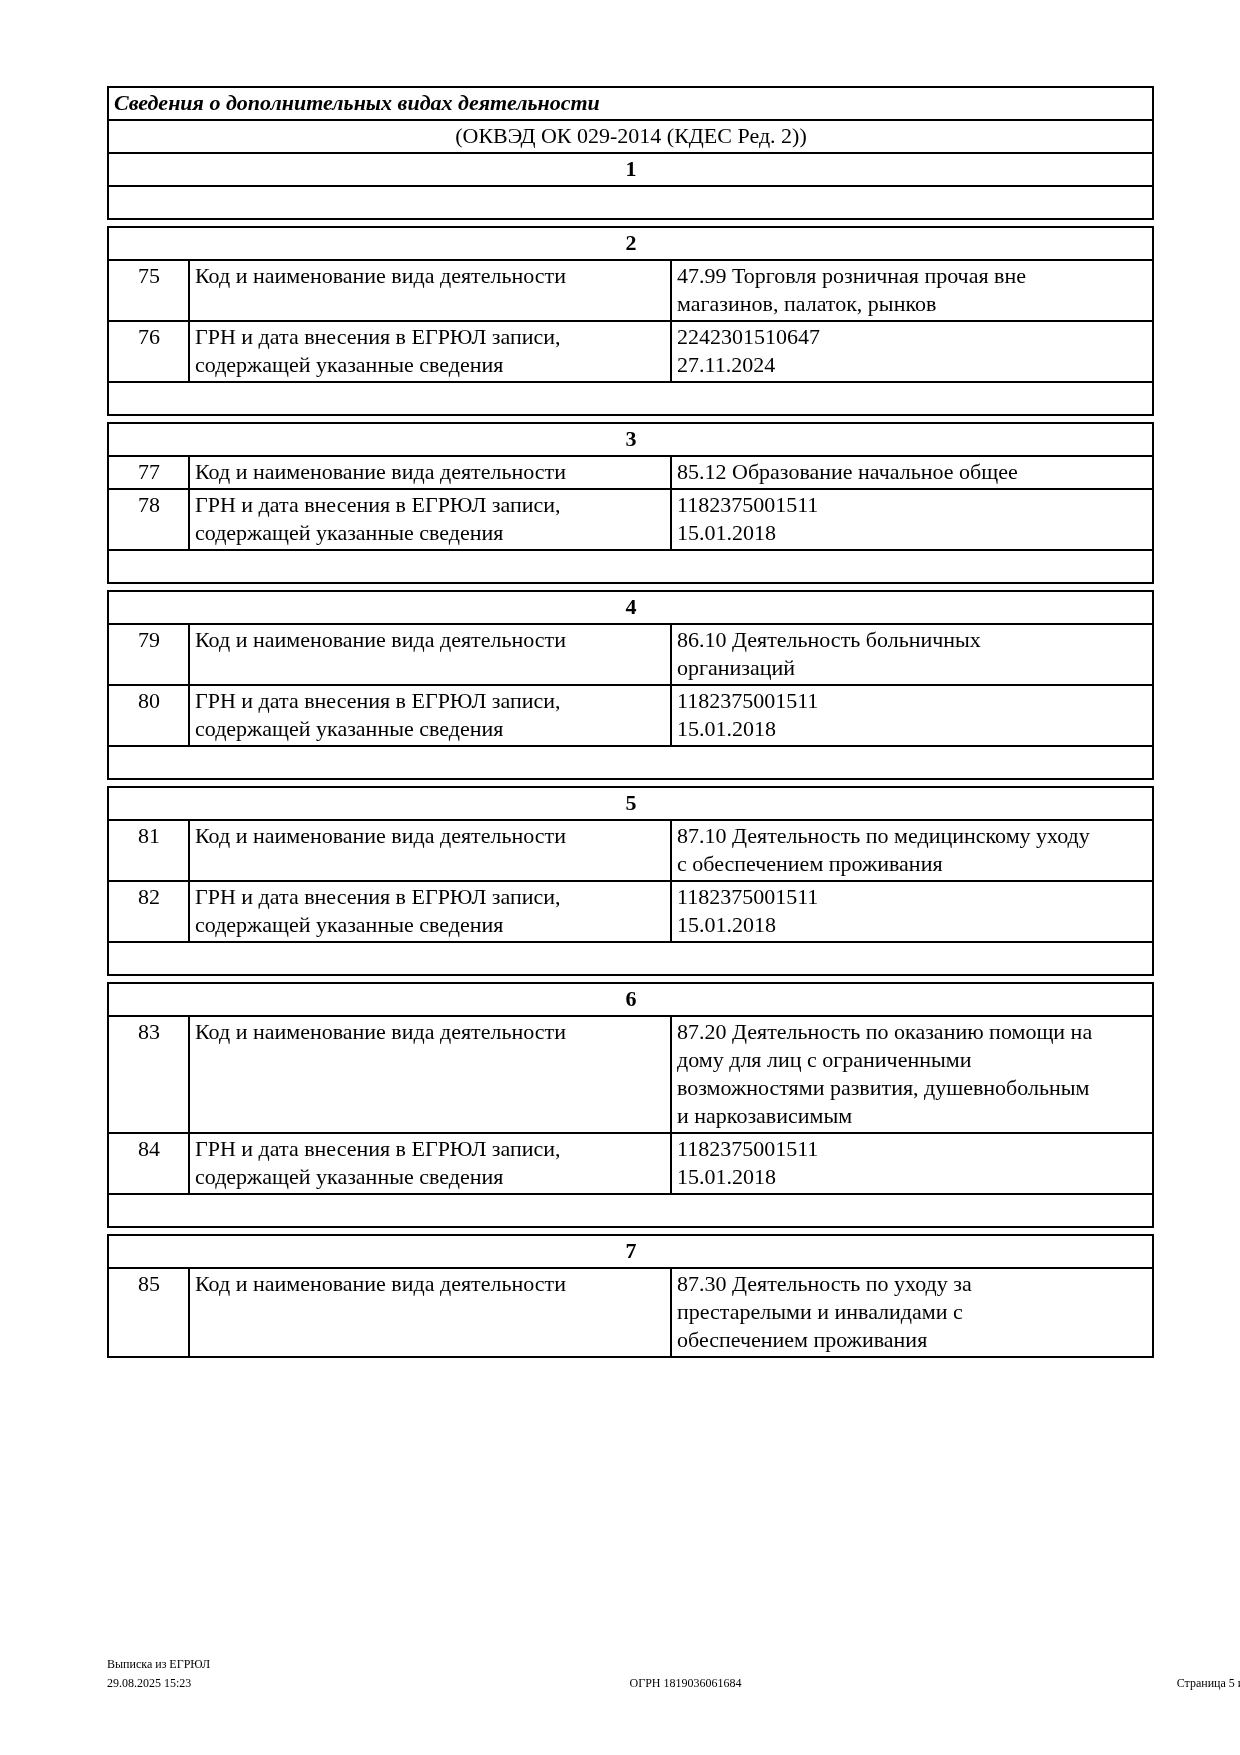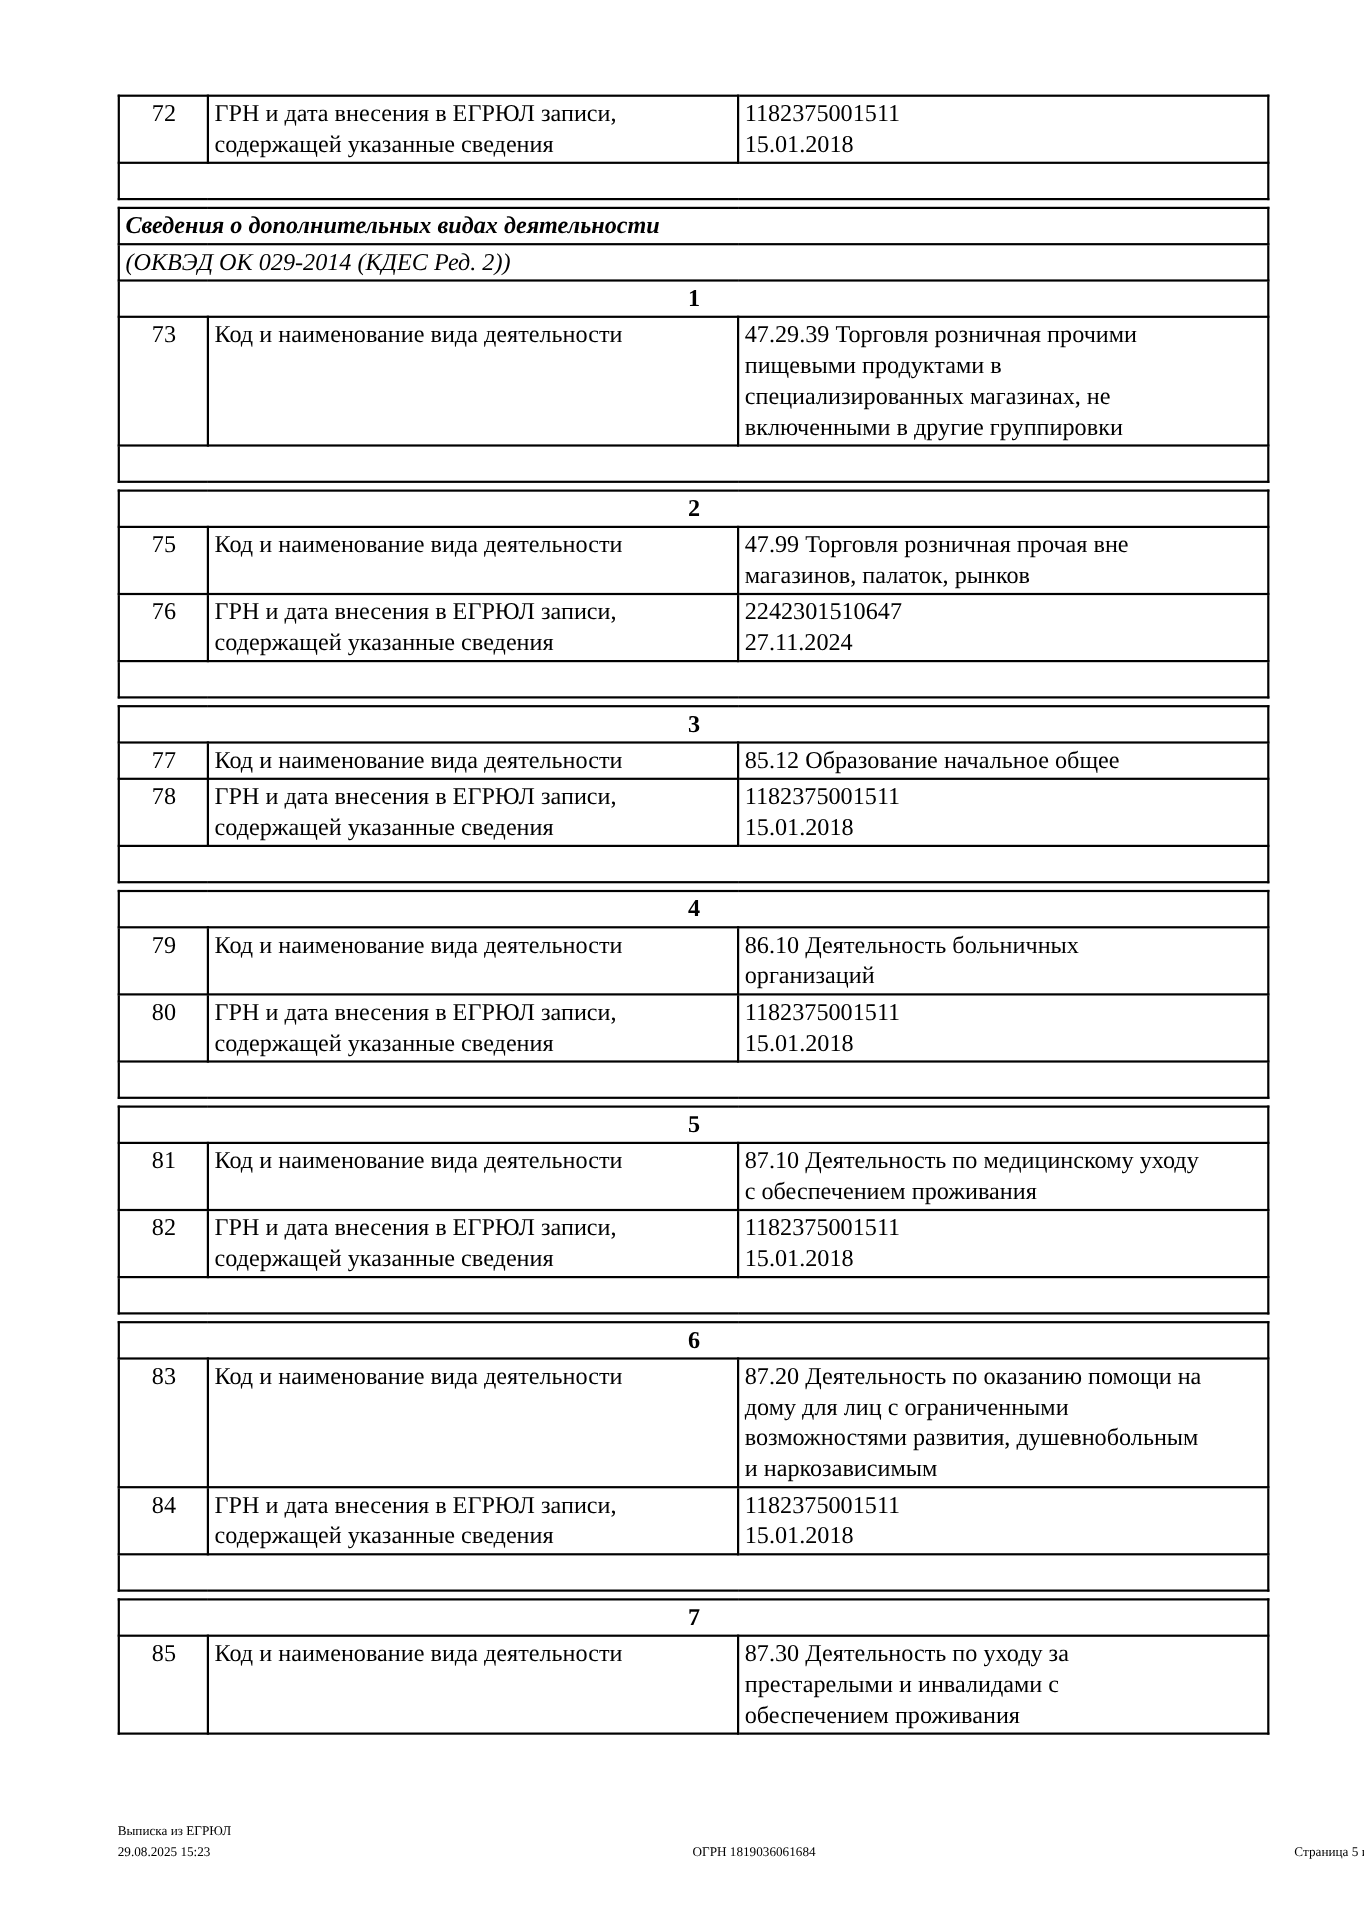--- a/index.html
+++ b/index.html
@@ -26,82 +26,55 @@
     line-height:28px;
     vertical-align:top;
     padding:1px 4px 2px 5px;
   }
   td.num   { text-align:center; padding-left:0; padding-right:0; }
   td.lbl   { white-space:pre; }
   td.val   { white-space:pre; }
   td.empty { height:28px; }
   td.sechead { text-align:center; font-weight:bold; }
   td.title   { font-weight:bold; font-style:italic; }
-  td.subtitle{ font-style:italic; padding-top:2px; padding-bottom:5px; }
+  td.subtitle{ text-align:center; padding-top:2px; padding-bottom:5px; }
   .footer {
     position:absolute;
     left:107px; top:1655px;
     width:1157px;
     display:flex;
     align-items:flex-end;
     font-size:12px;
     line-height:19px;
   }
   .f-left  { flex:1; text-align:left; }
   .f-center{ flex:1; text-align:center; }
   .f-right { flex:1; text-align:right; }
 </style>
 </head>
 <body>
 
 <div class="content">
 
-  <table class="doc">
-    <colgroup>
-        <col style="width:81px">
-        <col style="width:482px">
-        <col style="width:482px">
-      </colgroup>
-    <tbody>
-        <tr>
-      <td class="num">72</td>
-      <td class="lbl">ГРН и дата внесения в ЕГРЮЛ записи,
-содержащей указанные сведения</td>
-      <td class="val">1182375001511
-15.01.2018</td>
-    </tr>
-    <tr>
-          <td class="empty" colspan="3"></td>
-        </tr>
-  </tbody>
-    </table>
 
   <table class="doc">
     <colgroup>
         <col style="width:81px">
         <col style="width:482px">
         <col style="width:482px">
       </colgroup>
     <tbody>
         <tr>
       <td class="title" colspan="3">Сведения о дополнительных видах деятельности</td>
     </tr>
     <tr>
       <td class="subtitle" colspan="3">(ОКВЭД ОК 029-2014 (КДЕС Ред. 2))</td>
     </tr>
     <tr>
       <td class="sechead" colspan="3">1</td>
-    </tr>
-    <tr>
-      <td class="num">73</td>
-      <td class="lbl">Код и наименование вида деятельности</td>
-      <td class="val">47.29.39 Торговля розничная прочими
-пищевыми продуктами в
-специализированных магазинах, не
-включенными в другие группировки</td>
     </tr>
     <tr>
           <td class="empty" colspan="3"></td>
         </tr>
   </tbody>
     </table>
 
   <table class="doc">
     <colgroup>
         <col style="width:81px">

